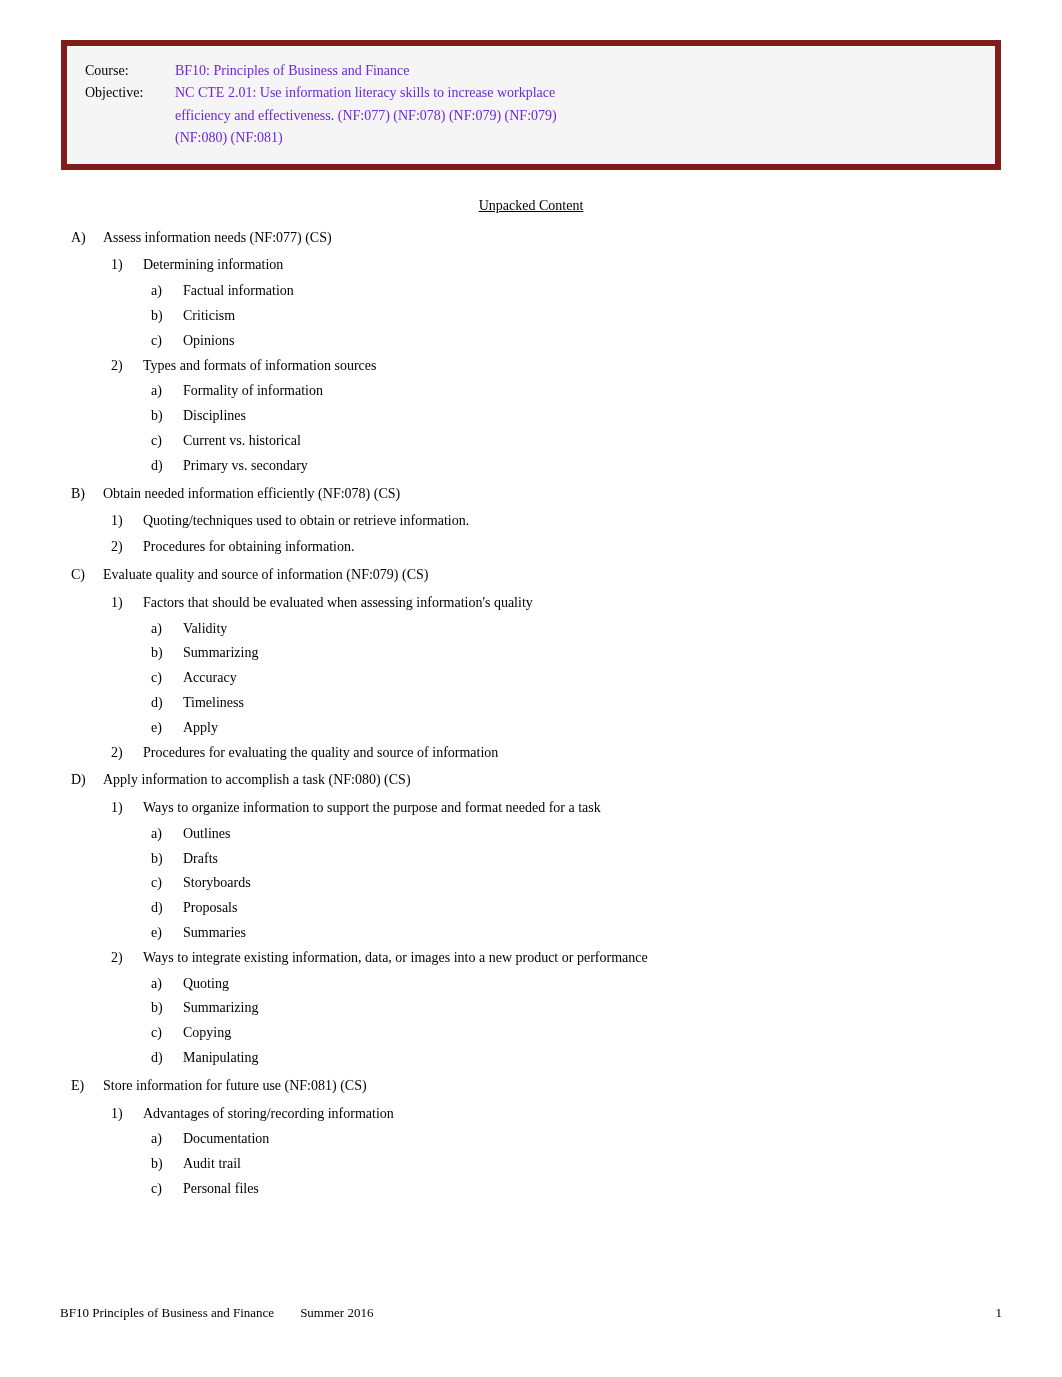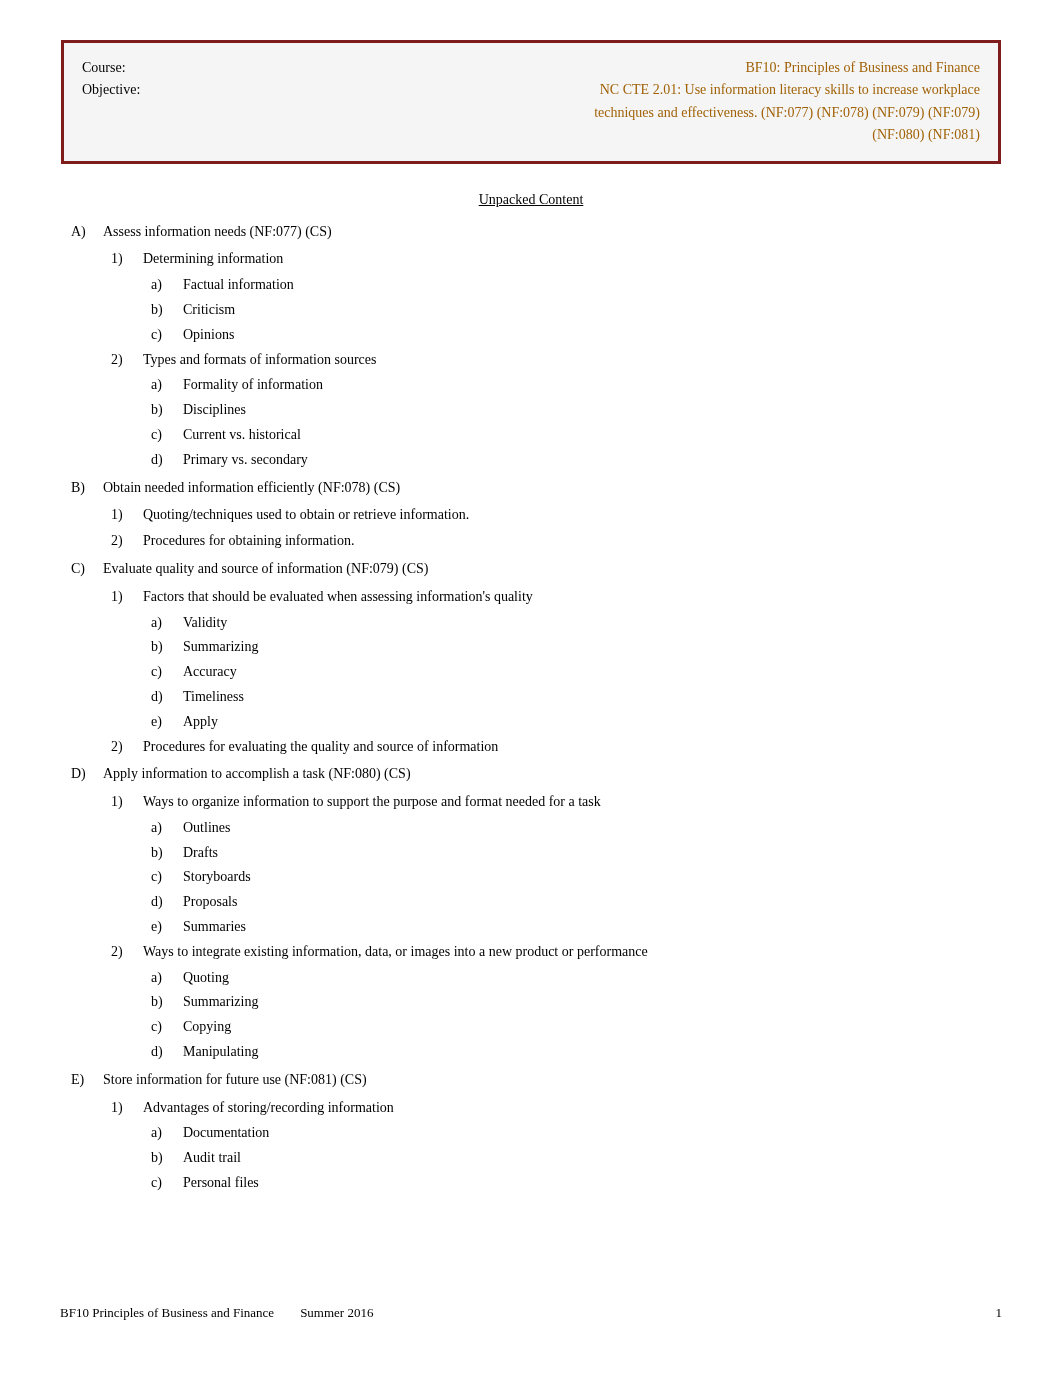--- a/index.html
+++ b/index.html
@@ -18,42 +18,41 @@
       padding: 40px 60px 40px 60px;
     }
 
     .page-container {
       width: 100%;
       max-width: 940px;
       margin: 0 auto;
     }
 
     .header-box {
-      border: 3px solid #7f1d1d;
+      border: 6px solid #7f1d1d;
       background: #f5f5f5;
       padding: 14px 18px;
       margin-bottom: 28px;
       line-height: 1.6;
     }
 
     .header-row {
       display: flex;
       gap: 10px;
     }
 
     .header-label {
       font-weight: normal;
       min-width: 80px;
       color: #000;
     }
 
     .header-value {
       flex: 1;
-      color: #a16207;
-      text-align: right;
+      color: #6d28d9;
     }
 
     .section-title {
       text-align: center;
       font-size: 14px;
       font-weight: normal;
       margin-bottom: 12px;
       text-decoration: underline;
     }
 
@@ -120,21 +119,21 @@
 
   <div class="header-box">
     <div class="header-row">
       <span class="header-label">Course:</span>
       <span class="header-value">BF10: Principles of Business and Finance</span>
     </div>
     <div class="header-row">
       <span class="header-label">Objective:</span>
       <span class="header-value">
         <span>NC CTE 2.01: Use information literacy skills to increase workplace</span><br>
-        <span>techniques and effectiveness.        (NF:077) (NF:078) (NF:079) (NF:079)</span><br>
+        <span>efficiency and effectiveness.        (NF:077) (NF:078) (NF:079) (NF:079)</span><br>
         <span>(NF:080) (NF:081)</span>
       </span>
     </div>
   </div>
 
   <div class="section-title">Unpacked Content</div>
 
   <div class="content-body">
 
     <div class="level-a item-line">

